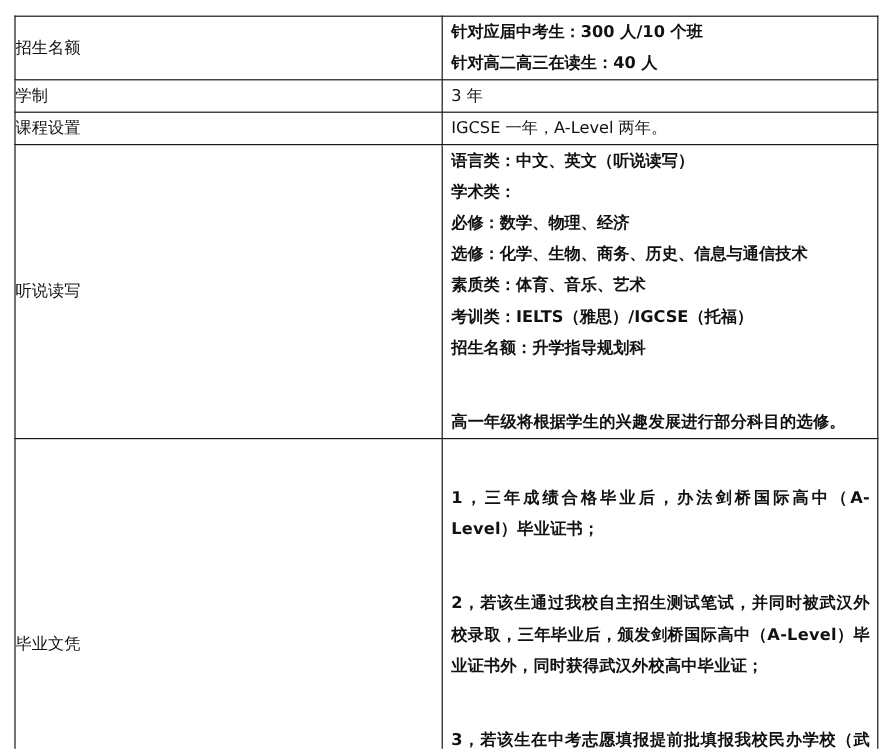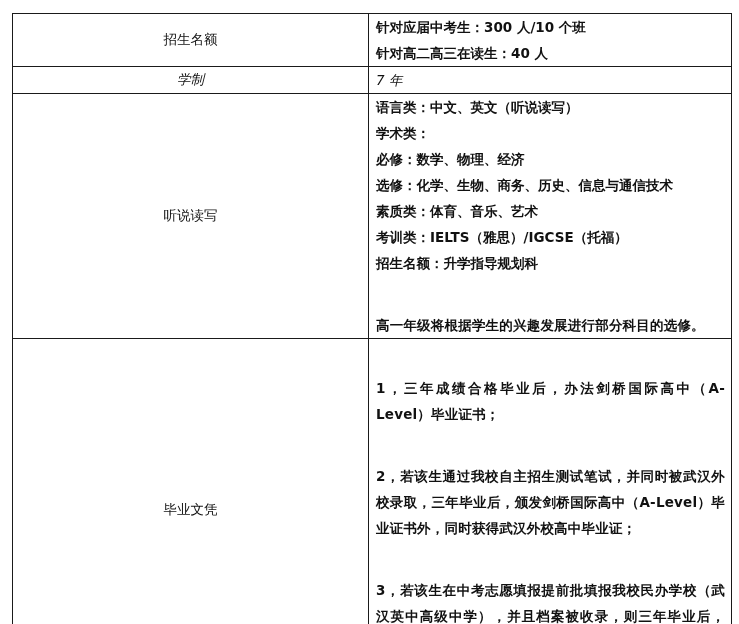--- a/index.html
+++ b/index.html
@@ -3,27 +3,27 @@
   <meta charset="utf-8">
   <style>
     html, body { margin: 0; padding: 0; background: #ffffff; }
     body { width: 739px; height: 624px; position: relative; overflow: hidden;
            font-family: "DejaVu Sans", "Liberation Sans", sans-serif; color: #111; }
     table.info {
       position: absolute; left: 12px; top: 13px;
       width: 720px; border-collapse: collapse; table-layout: fixed;
     }
     table.info td { border: 1.5px solid #1a1a1a; padding: 0; vertical-align: middle; }
-    td.label { width: 355px; text-align: center; font-size: 13.5px; }
+    td.label { width: 355px; text-align: left; font-size: 13.5px; }
     td.value { padding-left: 7px !important; padding-right: 6px !important; font-size: 13.5px; }
     .line { line-height: 26px; white-space: nowrap; }
     .wrap { line-height: 26px; margin-top: 36px; }
     .justify { text-align: justify; text-align-last: left; letter-spacing: 0.2px; }
     .r1 { height: 52px; }
-    .r2 { height: 26px; font-style: italic; }
+    .r2 { height: 26px; }
     .r3 { height: 26px; }
     .r4 { height: 25px; }
     .r5 { height: 234px; }
     .r6 { height: 234px; }
     .cell-pad { padding-top: 1px; padding-bottom: 1px; font-weight: bold; }
   </style>
 </head>
 <body>
 
 <table class="info">
@@ -31,21 +31,27 @@
       <tr class="r1">
     <td class="label">招生名额</td>
     <td class="value cell-pad">
       <div class="line">针对应届中考生：300 人/10 个班</div>
       <div class="line">针对高二高三在读生：40 人</div>
     </td>
   </tr>
   <tr class="r2">
     <td class="label">学制</td>
     <td class="value">
-      <div class="line">7 年</div>
+      <div class="line">3 年</div>
+    </td>
+  </tr>
+  <tr class="r4">
+    <td class="label">课程设置</td>
+    <td class="value">
+      <div class="line">IGCSE 一年，A-Level 两年。</div>
     </td>
   </tr>
   <tr class="r5">
     <td class="label">听说读写</td>
     <td class="value cell-pad">
       <div class="line">语言类：中文、英文（听说读写）</div>
       <div class="line">学术类：</div>
       <div class="line">必修：数学、物理、经济</div>
       <div class="line">选修：化学、生物、商务、历史、信息与通信技术</div>
       <div class="line">素质类：体育、音乐、艺术</div>

